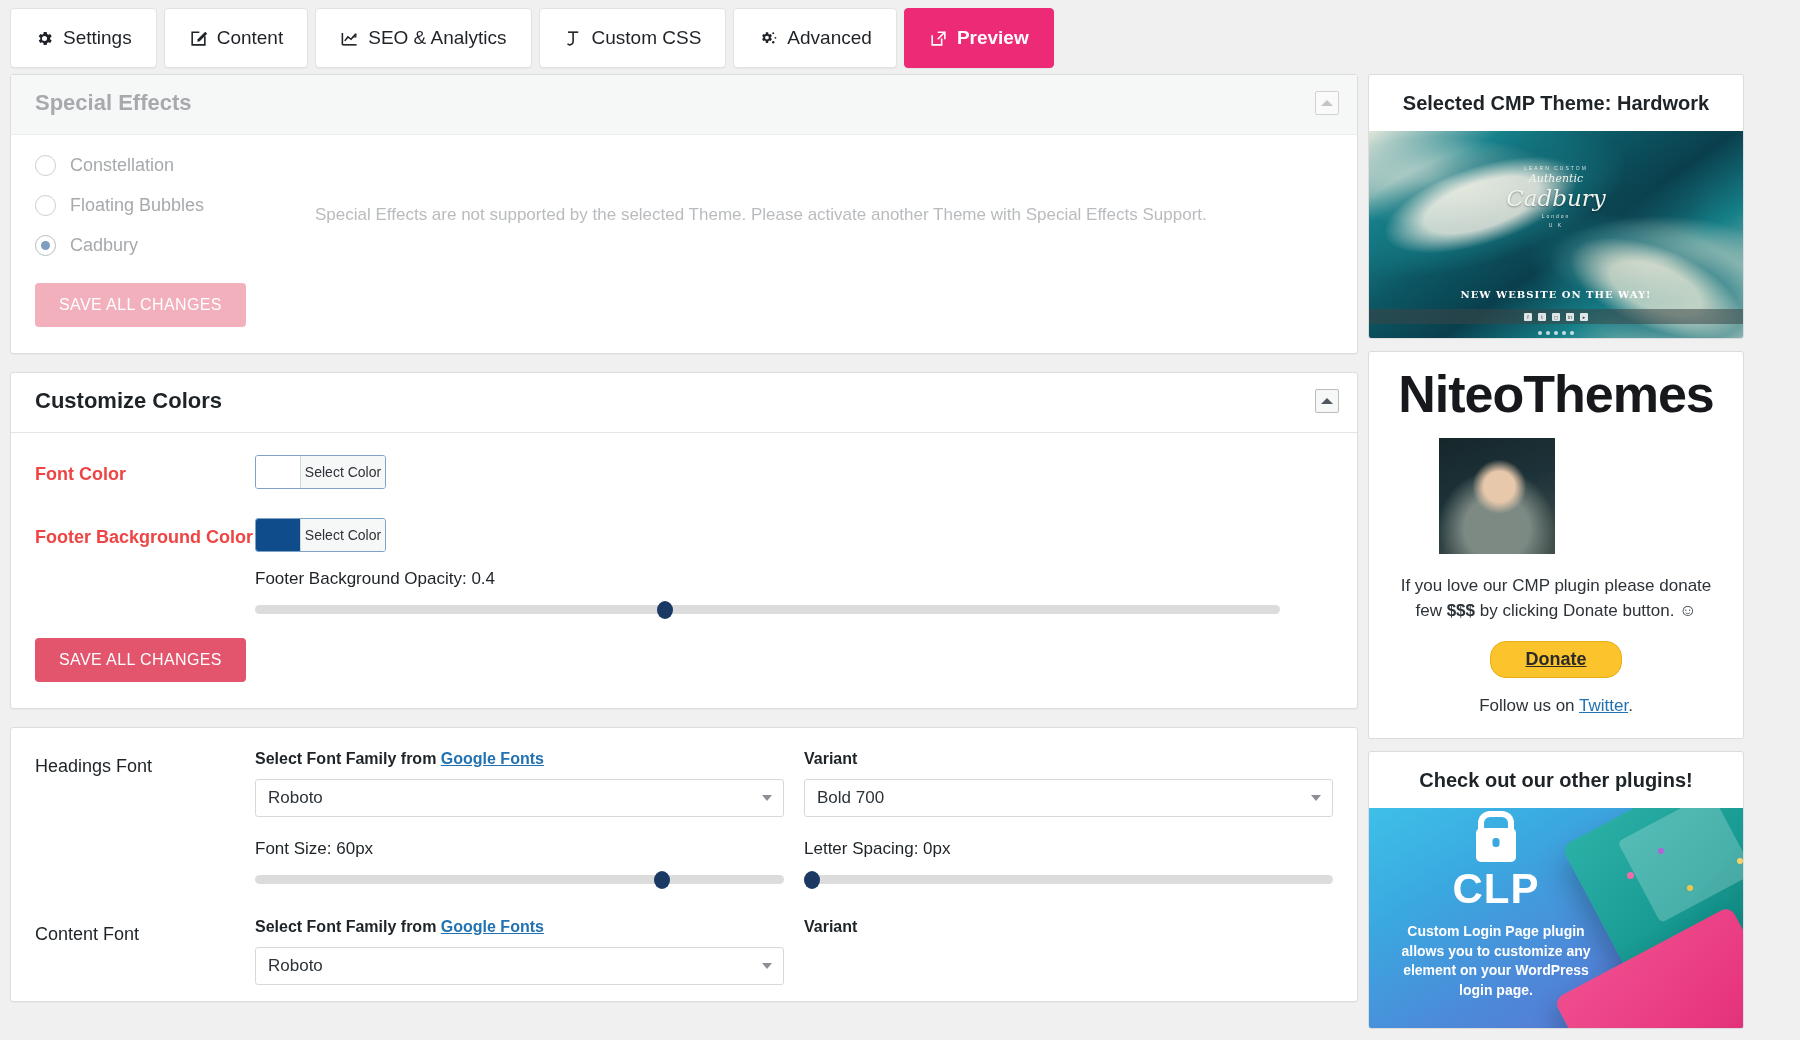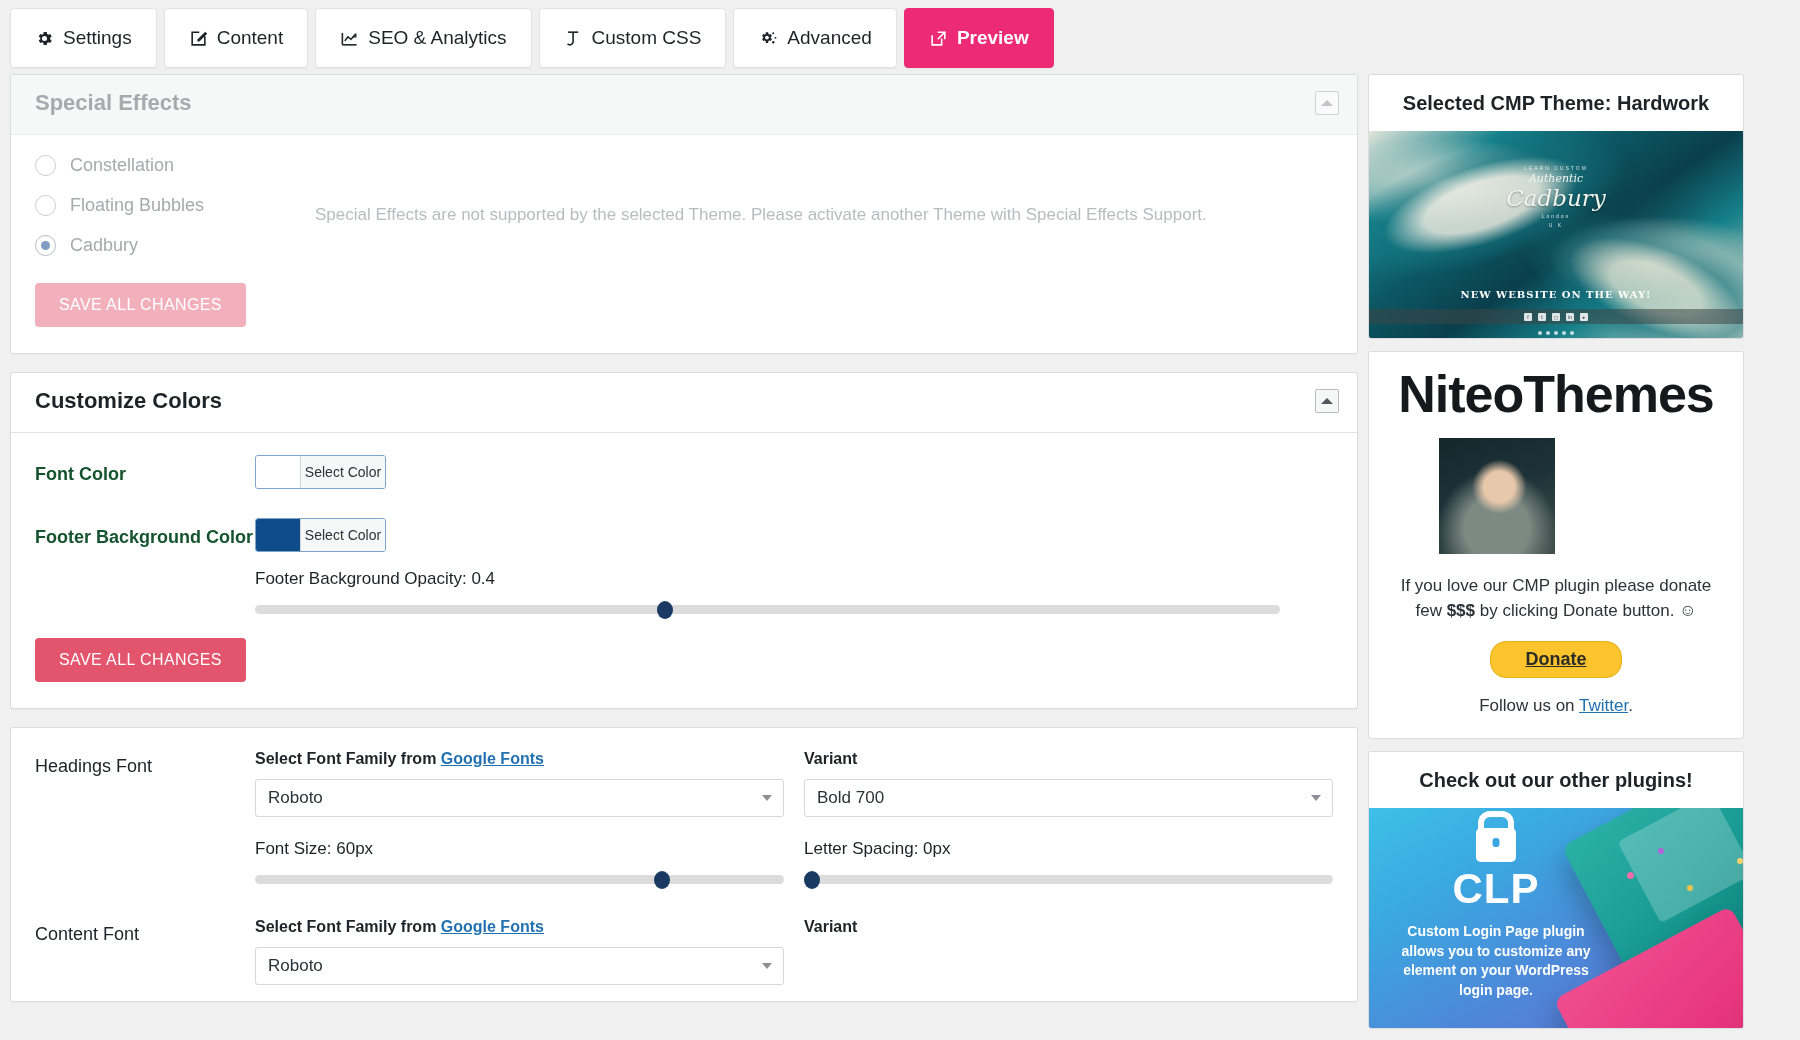--- a/index.html
+++ b/index.html
@@ -139,21 +139,21 @@
     margin-top: 8px;
   }
   .btn-save.disabled { background: #f2b0bc; color: #fff; cursor: default; }
 
   
   .field-row { display: flex; align-items: flex-start; margin-bottom: 26px; }
   .field-label {
     width: 220px;
     font-size: 18px;
     font-weight: bold;
-    color: #14532d;
+    color: #ef4444;
     padding-top: 9px;
     flex: none;
   }
   .field-ctrl { flex: 1; }
   .colorpicker {
     display: inline-flex;
     align-items: stretch;
     border: 1px solid #7da3c7;
     border-radius: 3px;
     overflow: hidden;

